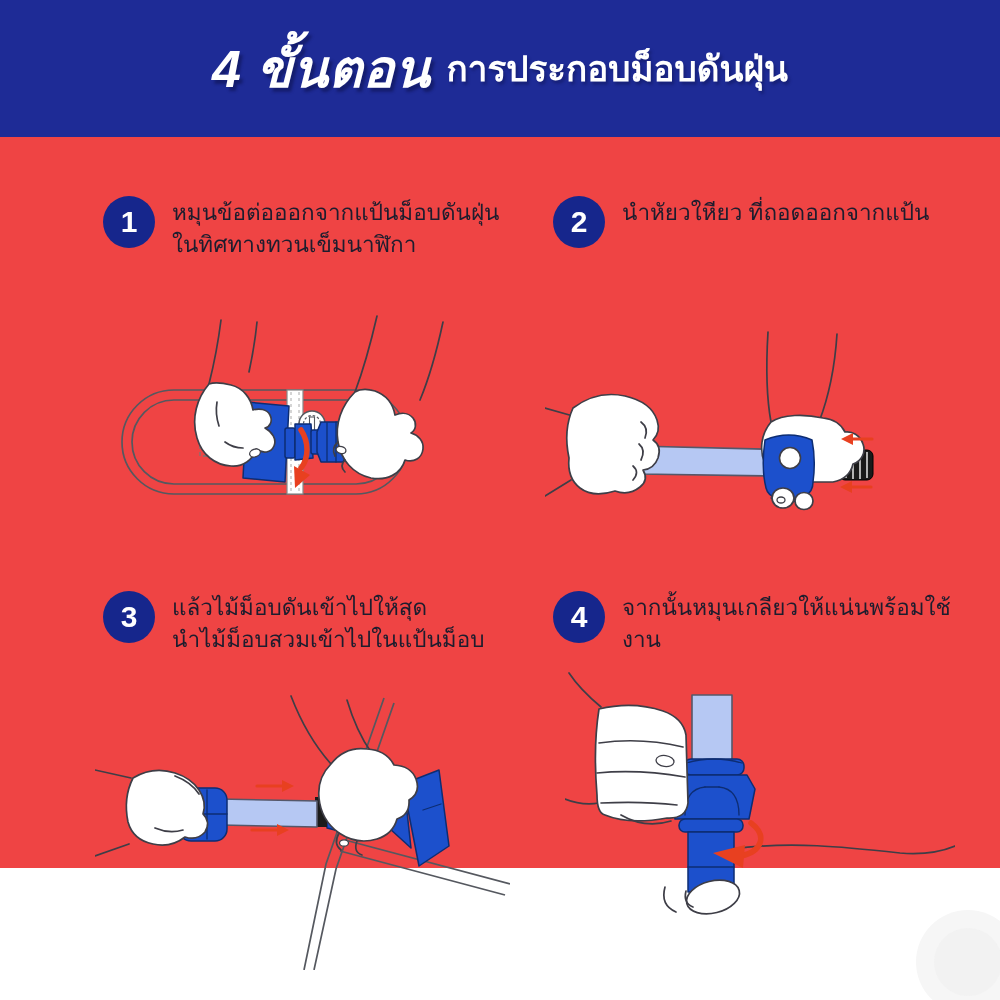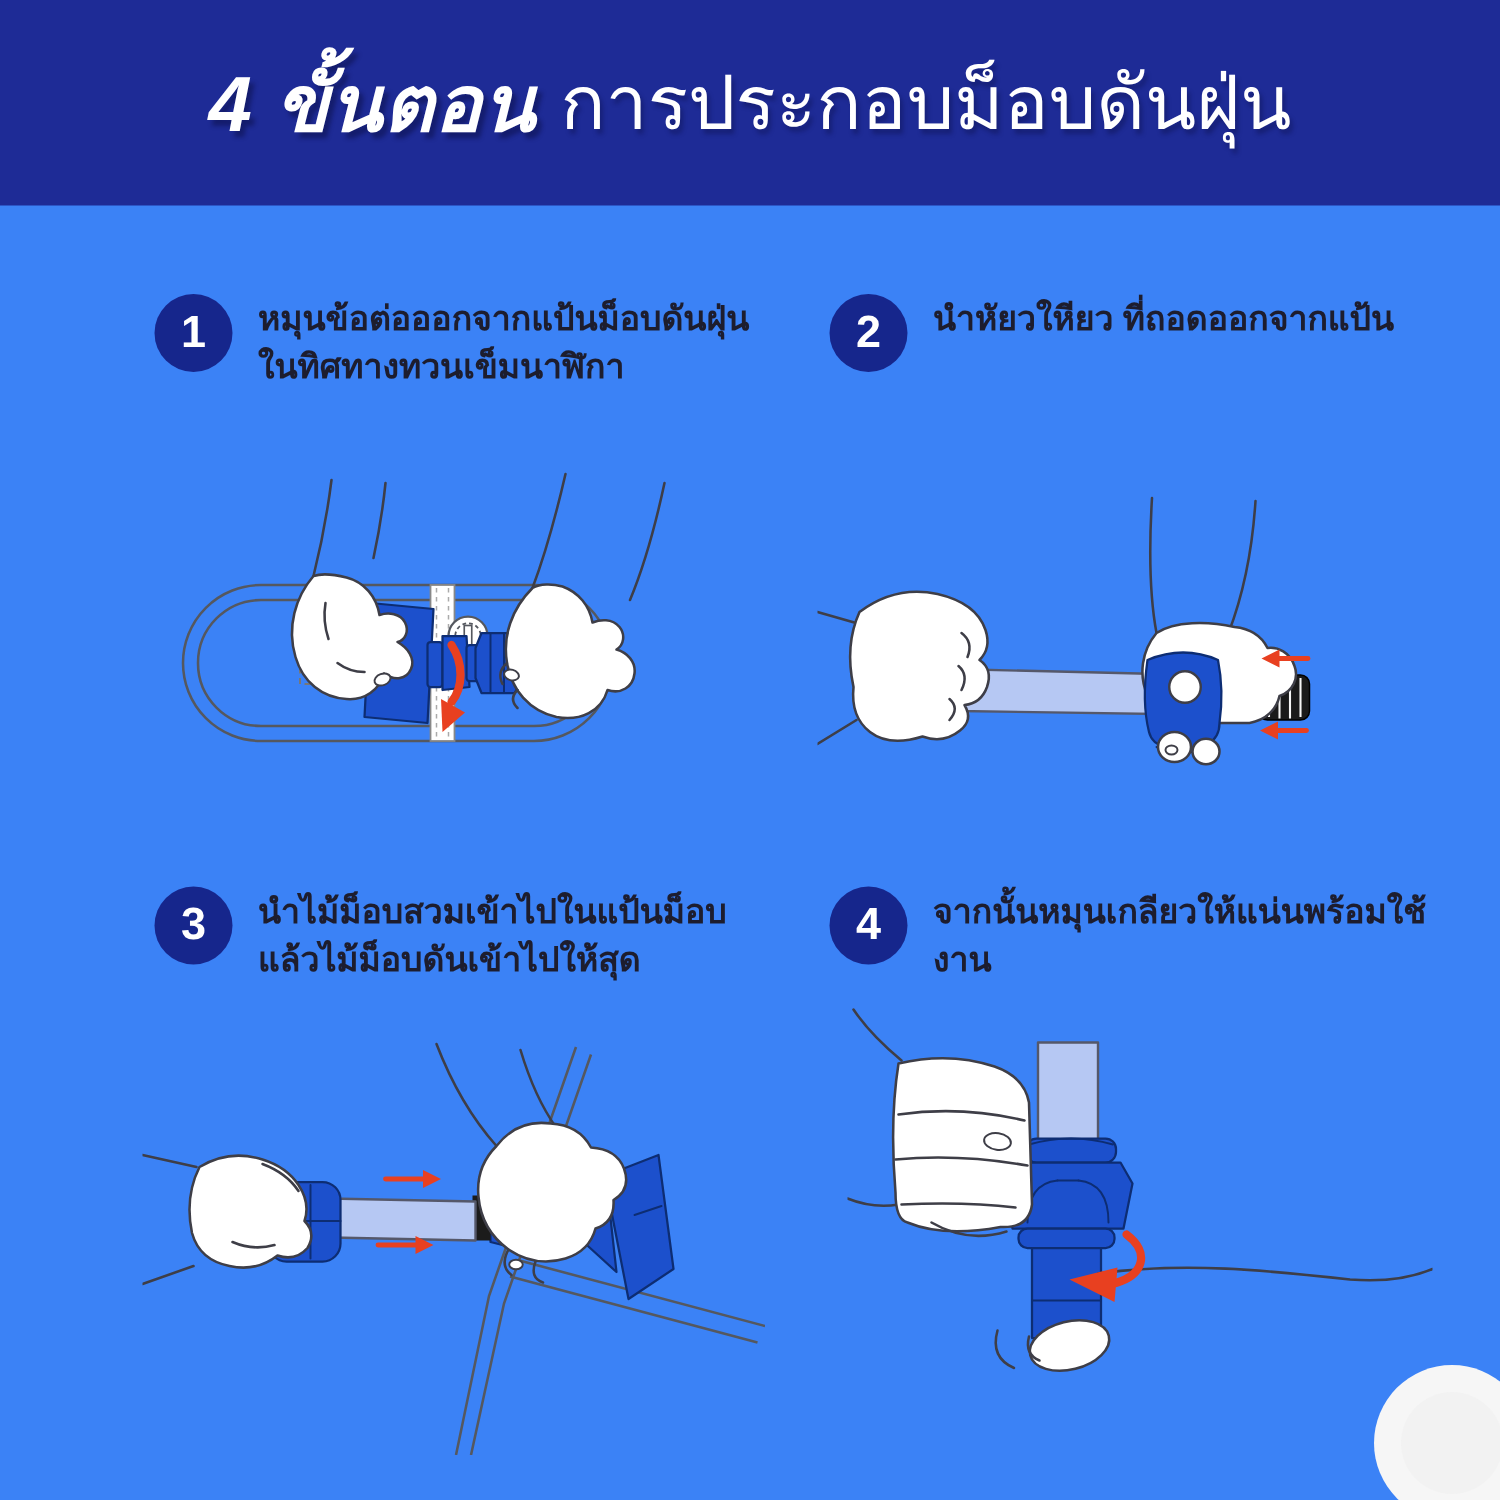--- a/index.html
+++ b/index.html
@@ -1,30 +1,30 @@
 <!DOCTYPE html>
 <html><head>
 <meta charset="utf-8">
 <style>
   html,body{margin:0;padding:0;width:1000px;height:1000px;background:#fff;overflow:hidden;
     font-family:"Liberation Sans","DejaVu Sans",sans-serif;}
-  .page{position:relative;width:1000px;height:1000px;background:#3b82f6;}
+  .page{position:relative;width:1000px;height:868px;background:#ef4444;}
 
   
   .header{position:absolute;left:0;top:0;width:1000px;height:137px;background:#1e2b96;
     display:flex;align-items:center;justify-content:center;gap:16px;color:#fff;}
   .title-hl{font-size:52px;font-weight:700;font-style:italic;letter-spacing:.5px;
     text-shadow:3px 4px 3px rgba(8,12,60,.45);}
-  .title-rest{font-size:50px;font-weight:400;text-shadow:2px 3px 3px rgba(8,12,60,.35);}
+  .title-rest{font-size:35px;font-weight:700;text-shadow:2px 3px 3px rgba(8,12,60,.35);}
 
   
   .step{position:absolute;display:flex;gap:17px;align-items:flex-start;width:420px;}
   .step-circle{flex:0 0 auto;width:52px;height:52px;border-radius:50%;background:#16268c;color:#fff;
     font-size:30px;font-weight:700;display:flex;align-items:center;justify-content:center;}
-  .step-text{font-size:22.5px;line-height:1.44;color:#1d1d2e;font-weight:700;padding-top:1px;}
+  .step-text{font-size:22.5px;line-height:1.44;color:#1d1d2e;font-weight:400;padding-top:1px;}
   #step1{left:103px;top:196px;}
   #step2{left:553px;top:196px;}
   #step3{left:103px;top:591px;}
   #step4{left:553px;top:591px;}
 
   
   .illus{position:absolute;}
   #illus1{left:105px;top:302px;width:400px;height:268px;}
   #illus2{left:545px;top:330px;width:410px;height:225px;}
   #illus3{left:95px;top:678px;width:415px;height:292px;}
@@ -62,22 +62,22 @@
   <div class="step" id="step2">
     <div class="step-circle">2</div>
     <div class="step-text">
       <div>นำหัยวใหียว ที่ถอดออกจากแป้น</div>
     </div>
   </div>
 
   <div class="step" id="step3">
     <div class="step-circle">3</div>
     <div class="step-text">
+      <div>แล้วไม้ม็อบดันเข้าไปให้สุด</div>
       <div>นำไม้ม็อบสวมเข้าไปในแป้นม็อบ</div>
-      <div>แล้วไม้ม็อบดันเข้าไปให้สุด</div>
     </div>
   </div>
 
   <div class="step" id="step4">
     <div class="step-circle">4</div>
     <div class="step-text">
       <div>จากนั้นหมุนเกลียวให้แน่นพร้อมใช้งาน</div>
       <div></div>
     </div>
   </div>

